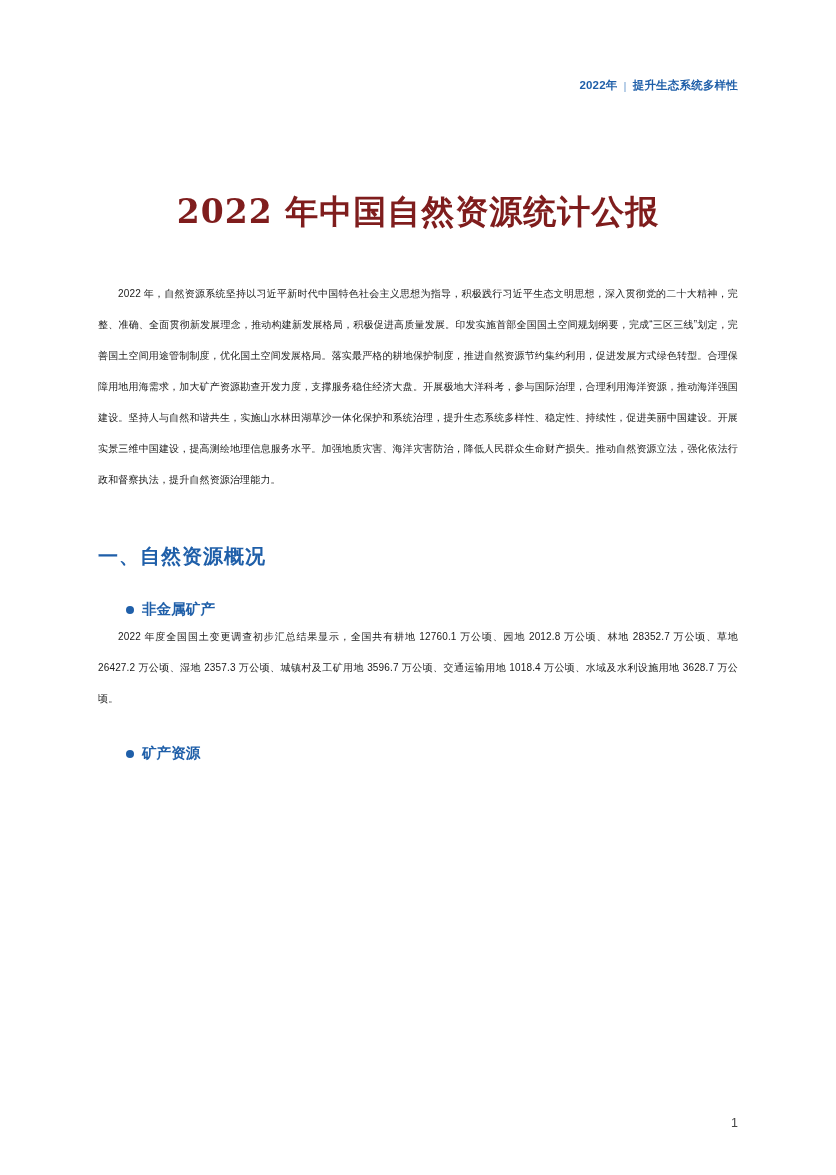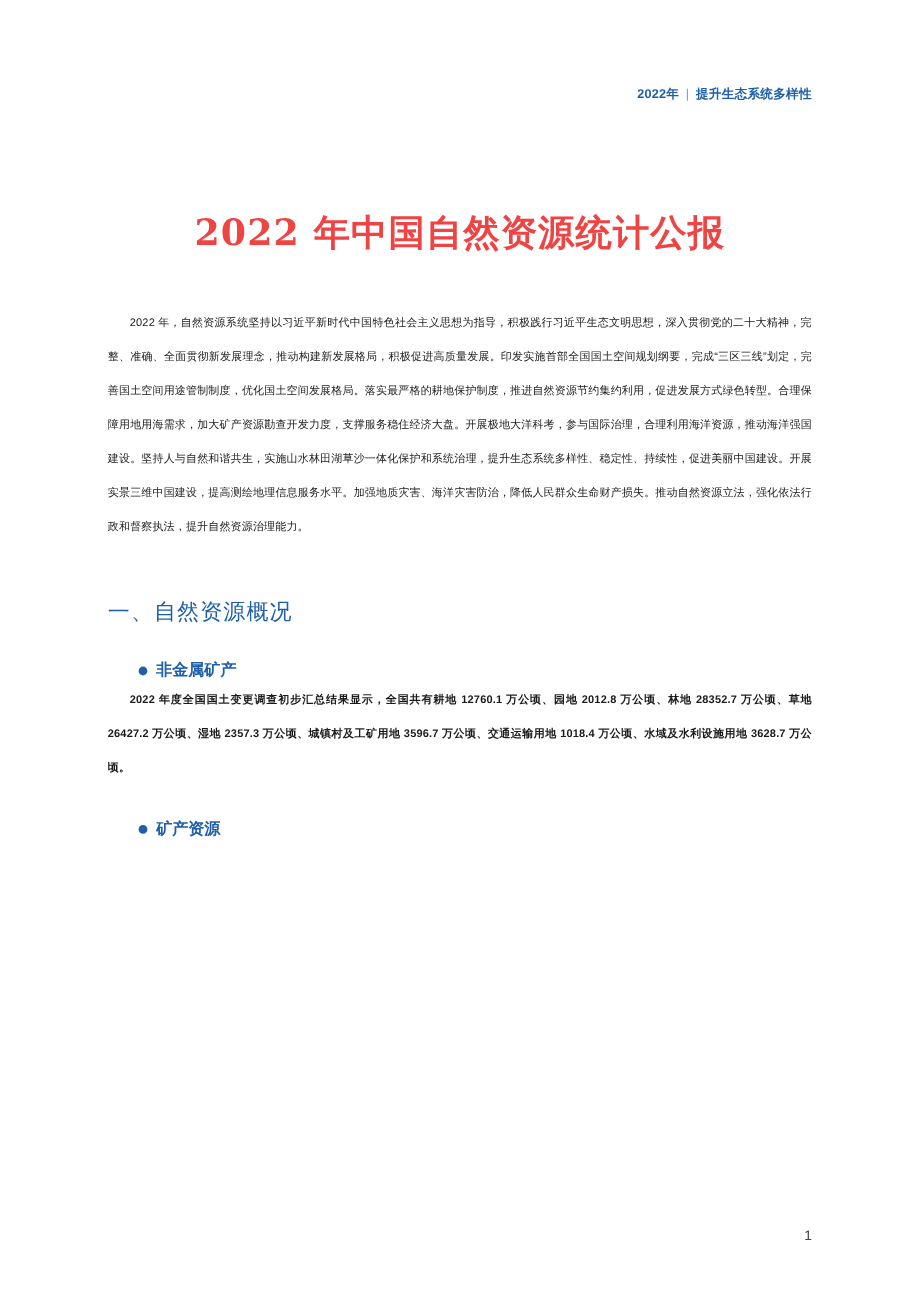--- a/index.html
+++ b/index.html
@@ -43,21 +43,21 @@
   
   .doc-title {
     position: absolute;
     top: 168px;
     left: 0;
     right: 0;
     text-align: center;
     font-family: "DejaVu Serif", "Liberation Serif", serif;
     font-size: 33px;
     font-weight: bold;
-    color: #ef4444;
+    color: #7f1d1d;
     letter-spacing: 1px;
   }
 
   
   .content {
     position: absolute;
     top: 278px;
     left: 98px;
     width: 640px;
   }
@@ -68,21 +68,21 @@
     line-height: 31px;
     text-align: justify;
     text-indent: 2em;
     color: #1a1a1a;
     letter-spacing: 0.15px;
   }
 
   h2.section-heading {
     margin: 48px 0 0 0;
     font-size: 20px;
-    font-weight: normal;
+    font-weight: bold;
     color: #1f5fa9;
     letter-spacing: 1px;
   }
 
   .subsection {
     margin-top: 30px;
   }
   .sub-heading {
     display: flex;
     align-items: center;
@@ -96,21 +96,20 @@
   .bullet-dot {
     display: inline-block;
     width: 8px;
     height: 8px;
     border-radius: 50%;
     background: #1f5fa9;
     flex: 0 0 auto;
   }
   .sub-body {
     margin-top: 2px;
-    font-weight: bold;
   }
 
   
   .page-number {
     position: absolute;
     bottom: 45px;
     right: 98px;
     font-size: 12.5px;
     color: #444444;
   }

